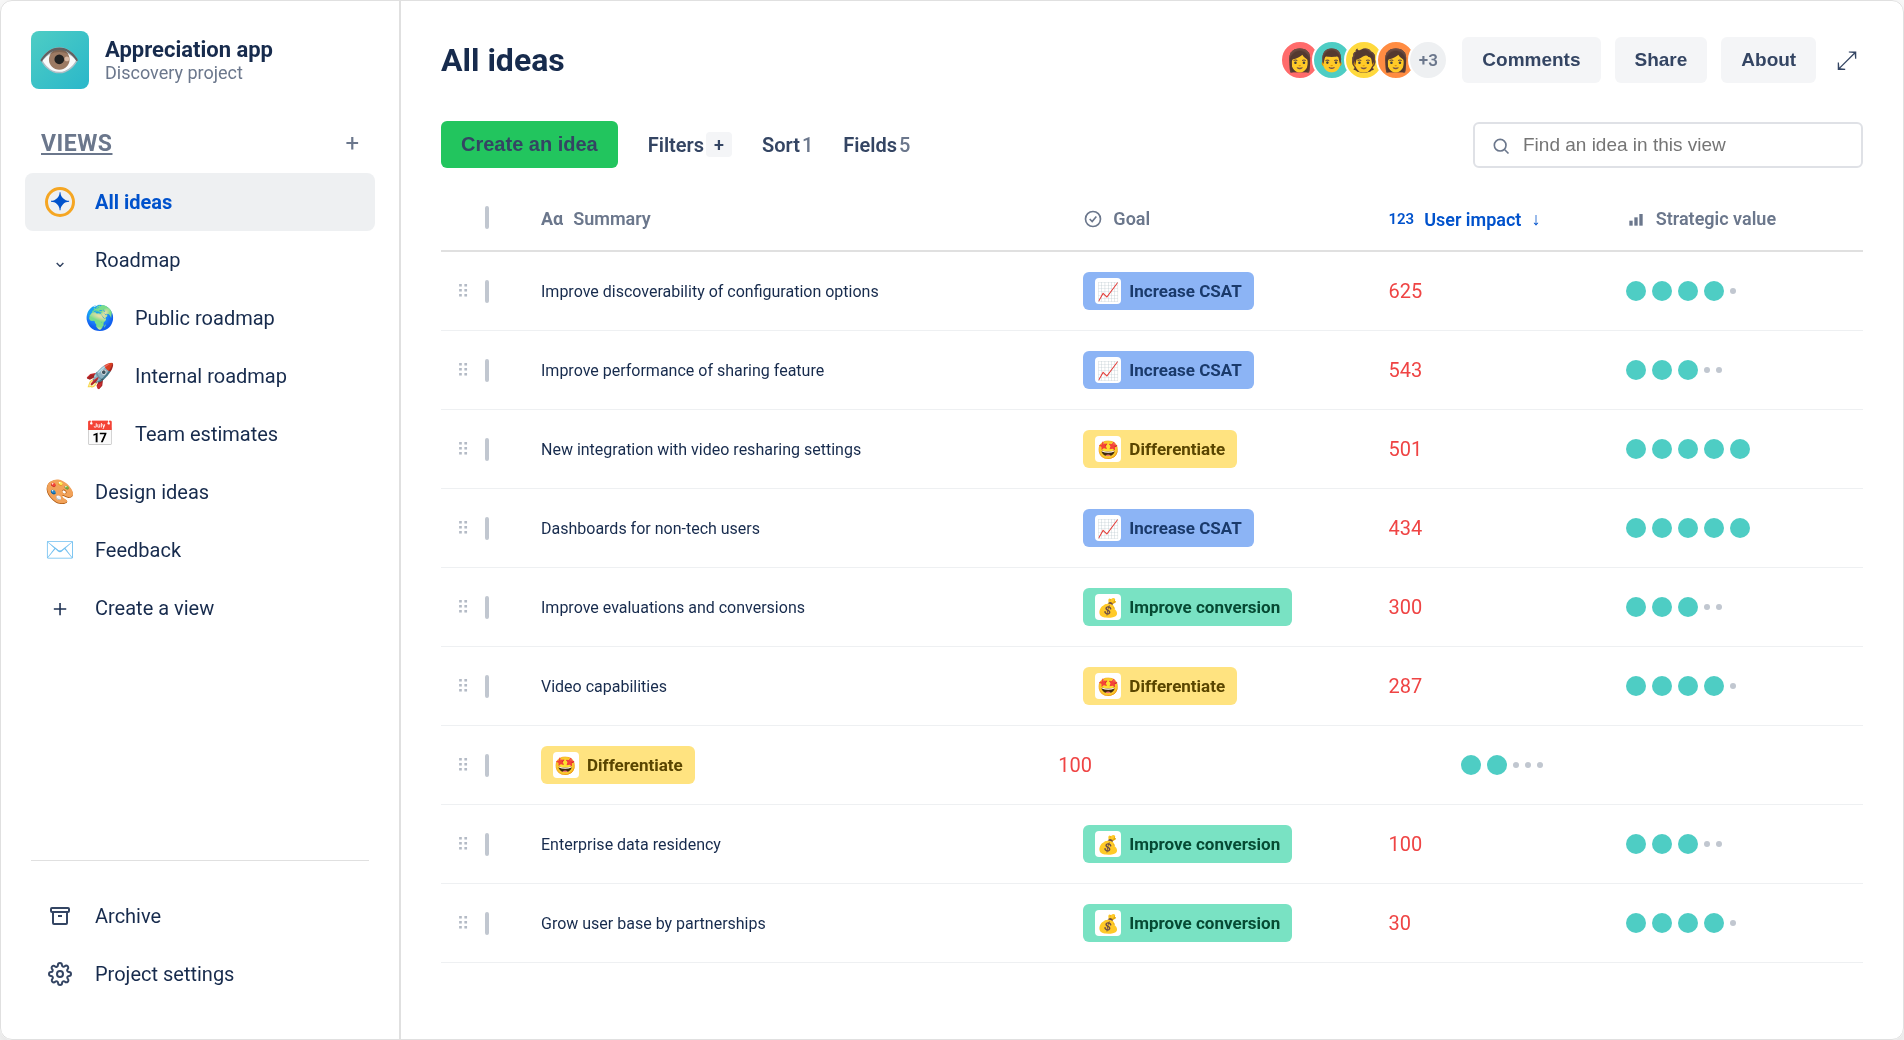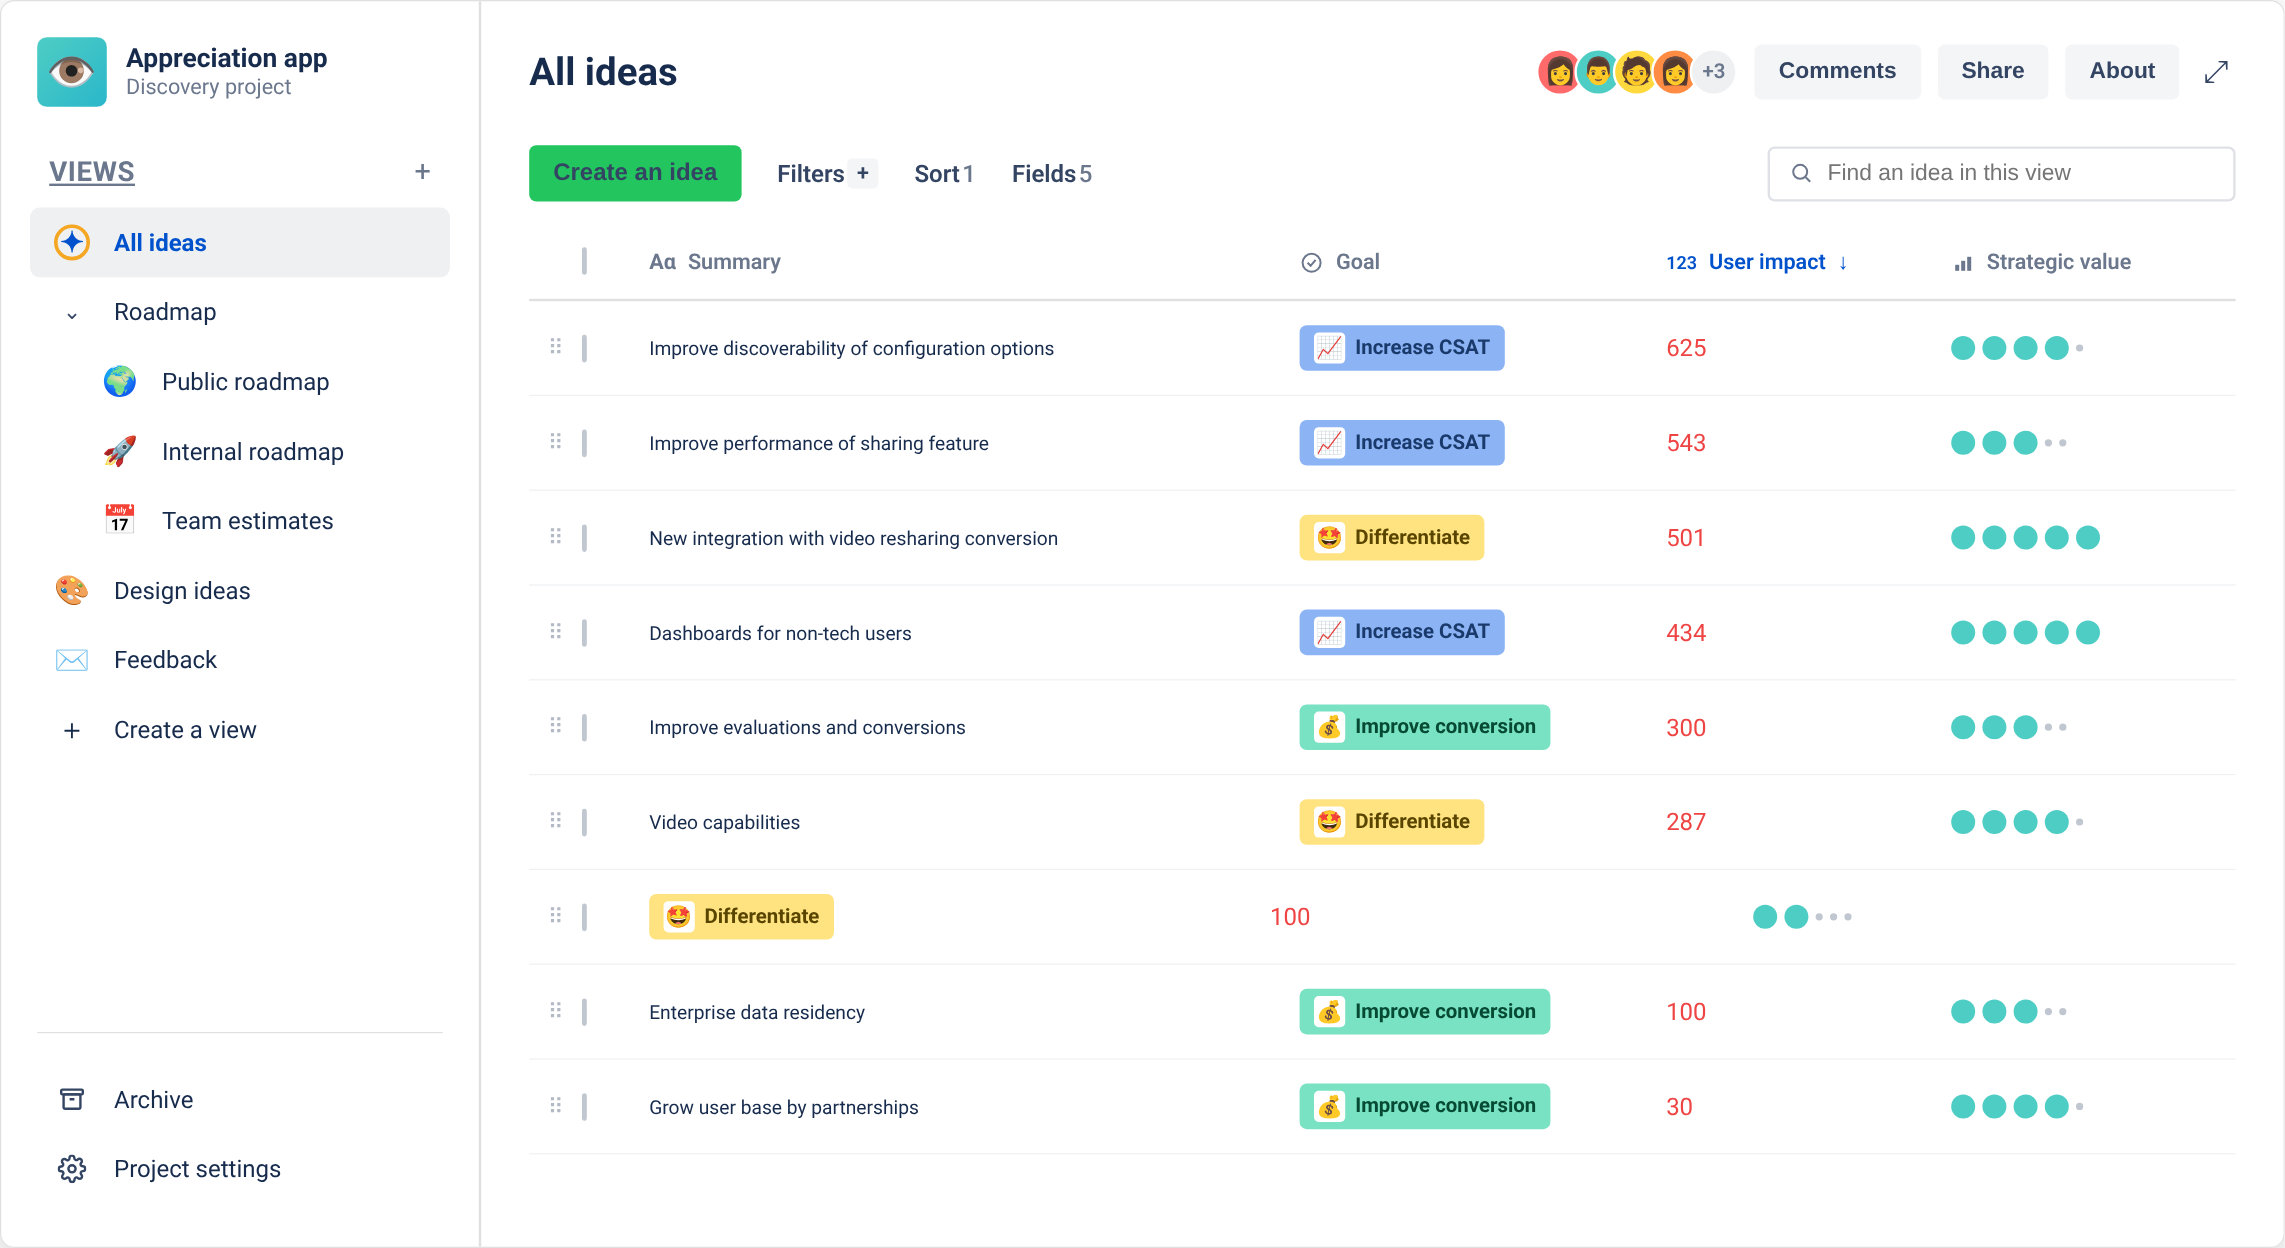--- a/index.html
+++ b/index.html
@@ -35,21 +35,21 @@
 .avatar.more { background:#eef0f2; color:#6b778c; font-size:17px; font-weight:600; }
 .hdr-btn { background:#f4f5f7; border:none; padding:12px 20px; border-radius:6px; font-size:19px; color:#344563; font-weight:600; cursor:pointer; }
 .expand-icon { font-size:26px; color:#344563; cursor:pointer; padding:6px; }
 
 
 .toolbar { display:flex; align-items:center; gap: 30px; margin-top: 38px; }
 .create-btn { background:#22c55e; border:none; padding:12px 20px; border-radius:6px; font-size:20px; color:#344563; font-weight:600; cursor:pointer; }
 .tool-item { font-size:20px; color:#344563; font-weight:600; display:flex; align-items:flex-end; gap:2px; cursor:pointer; }
 .tool-count { color:#6b778c; font-weight:500; }
 .tool-plus { background:#f4f5f7; border-radius:4px; padding:2px 8px; font-size:18px; }
-.search-wrap { margin-left:auto; display:flex; align-items:flex-start; gap:12px; border:2px solid #dfe1e6; border-radius:6px; padding:10px 16px; width:390px; }
+.search-wrap { margin-left:auto; display:flex; align-items:flex-end; gap:12px; border:2px solid #dfe1e6; border-radius:6px; padding:10px 16px; width:390px; }
 .search-wrap input { border:none; outline:none; font-size:19px; color:#6b778c; flex:1; background:transparent; }
 .mag { color:#6b778c; }
 
 
 .table { margin-top: 26px; }
 .thead { display:flex; align-items:flex-start; padding: 14px 0 20px; border-bottom: 2px solid #e0e0e0; }
 .th { font-size:18px; color:#6b778c; font-weight:600; display:flex; align-items:center; gap:10px; }
 .th.sort-active { color:#0052cc; }
 .col-handle { width:44px; }
 .col-check { width:56px; }
@@ -273,21 +273,21 @@
                 <span class="dot"></span>
                 <span class="dot"></span>
                 <span class="dot empty"></span>
                 <span class="dot empty"></span>
               </span>
             </div>
   </div>
           <div class="trow">
     <div class="col-handle handle">⠿</div>
     <div class="col-check"><span class="check"></span></div>
-    <div class="col-summary"><span class="summary-text">New integration with video resharing conversion</span></div>
+    <div class="col-summary"><span class="summary-text">New integration with video resharing settings</span></div>
     <div class="col-goal">
       <span class="goal-badge goal-diff">
         <span class="goal-emoji">🤩</span>
         <span>Differentiate</span>
       </span>
     </div>
     <div class="col-impact"><span class="impact-val">501</span></div>
     <div class="col-strategic">
               <span class="dots">
                 <span class="dot"></span>

